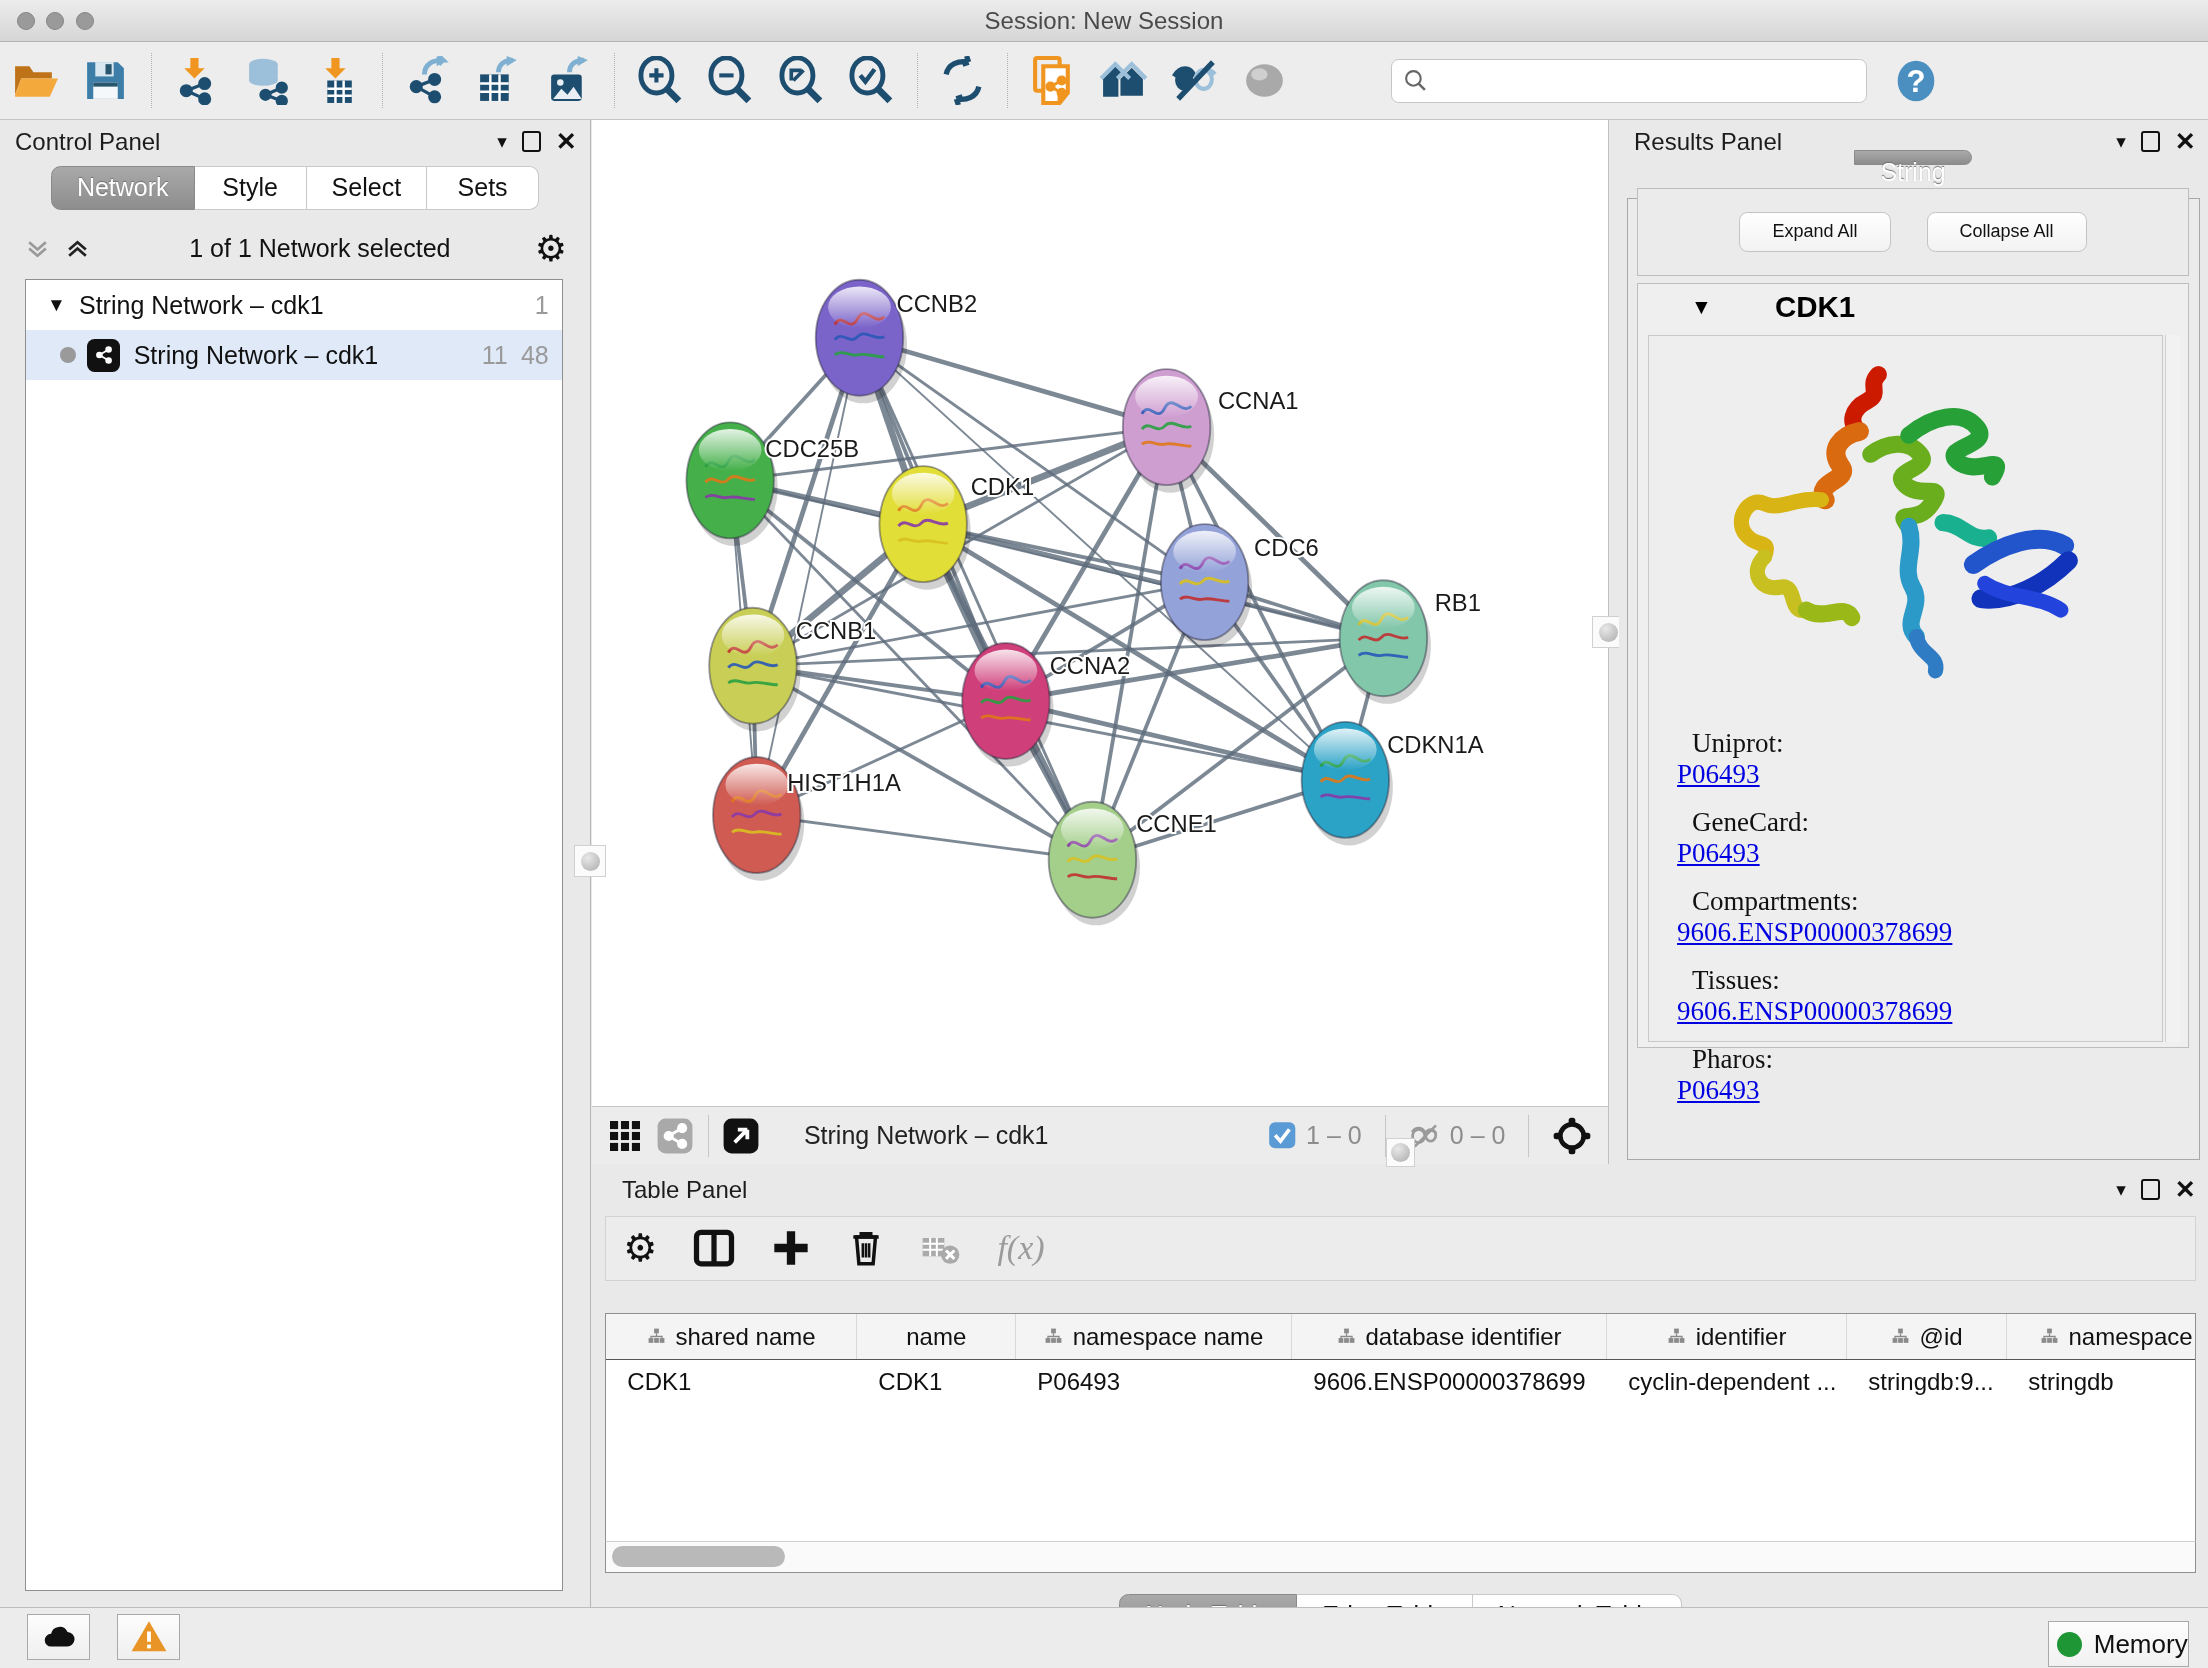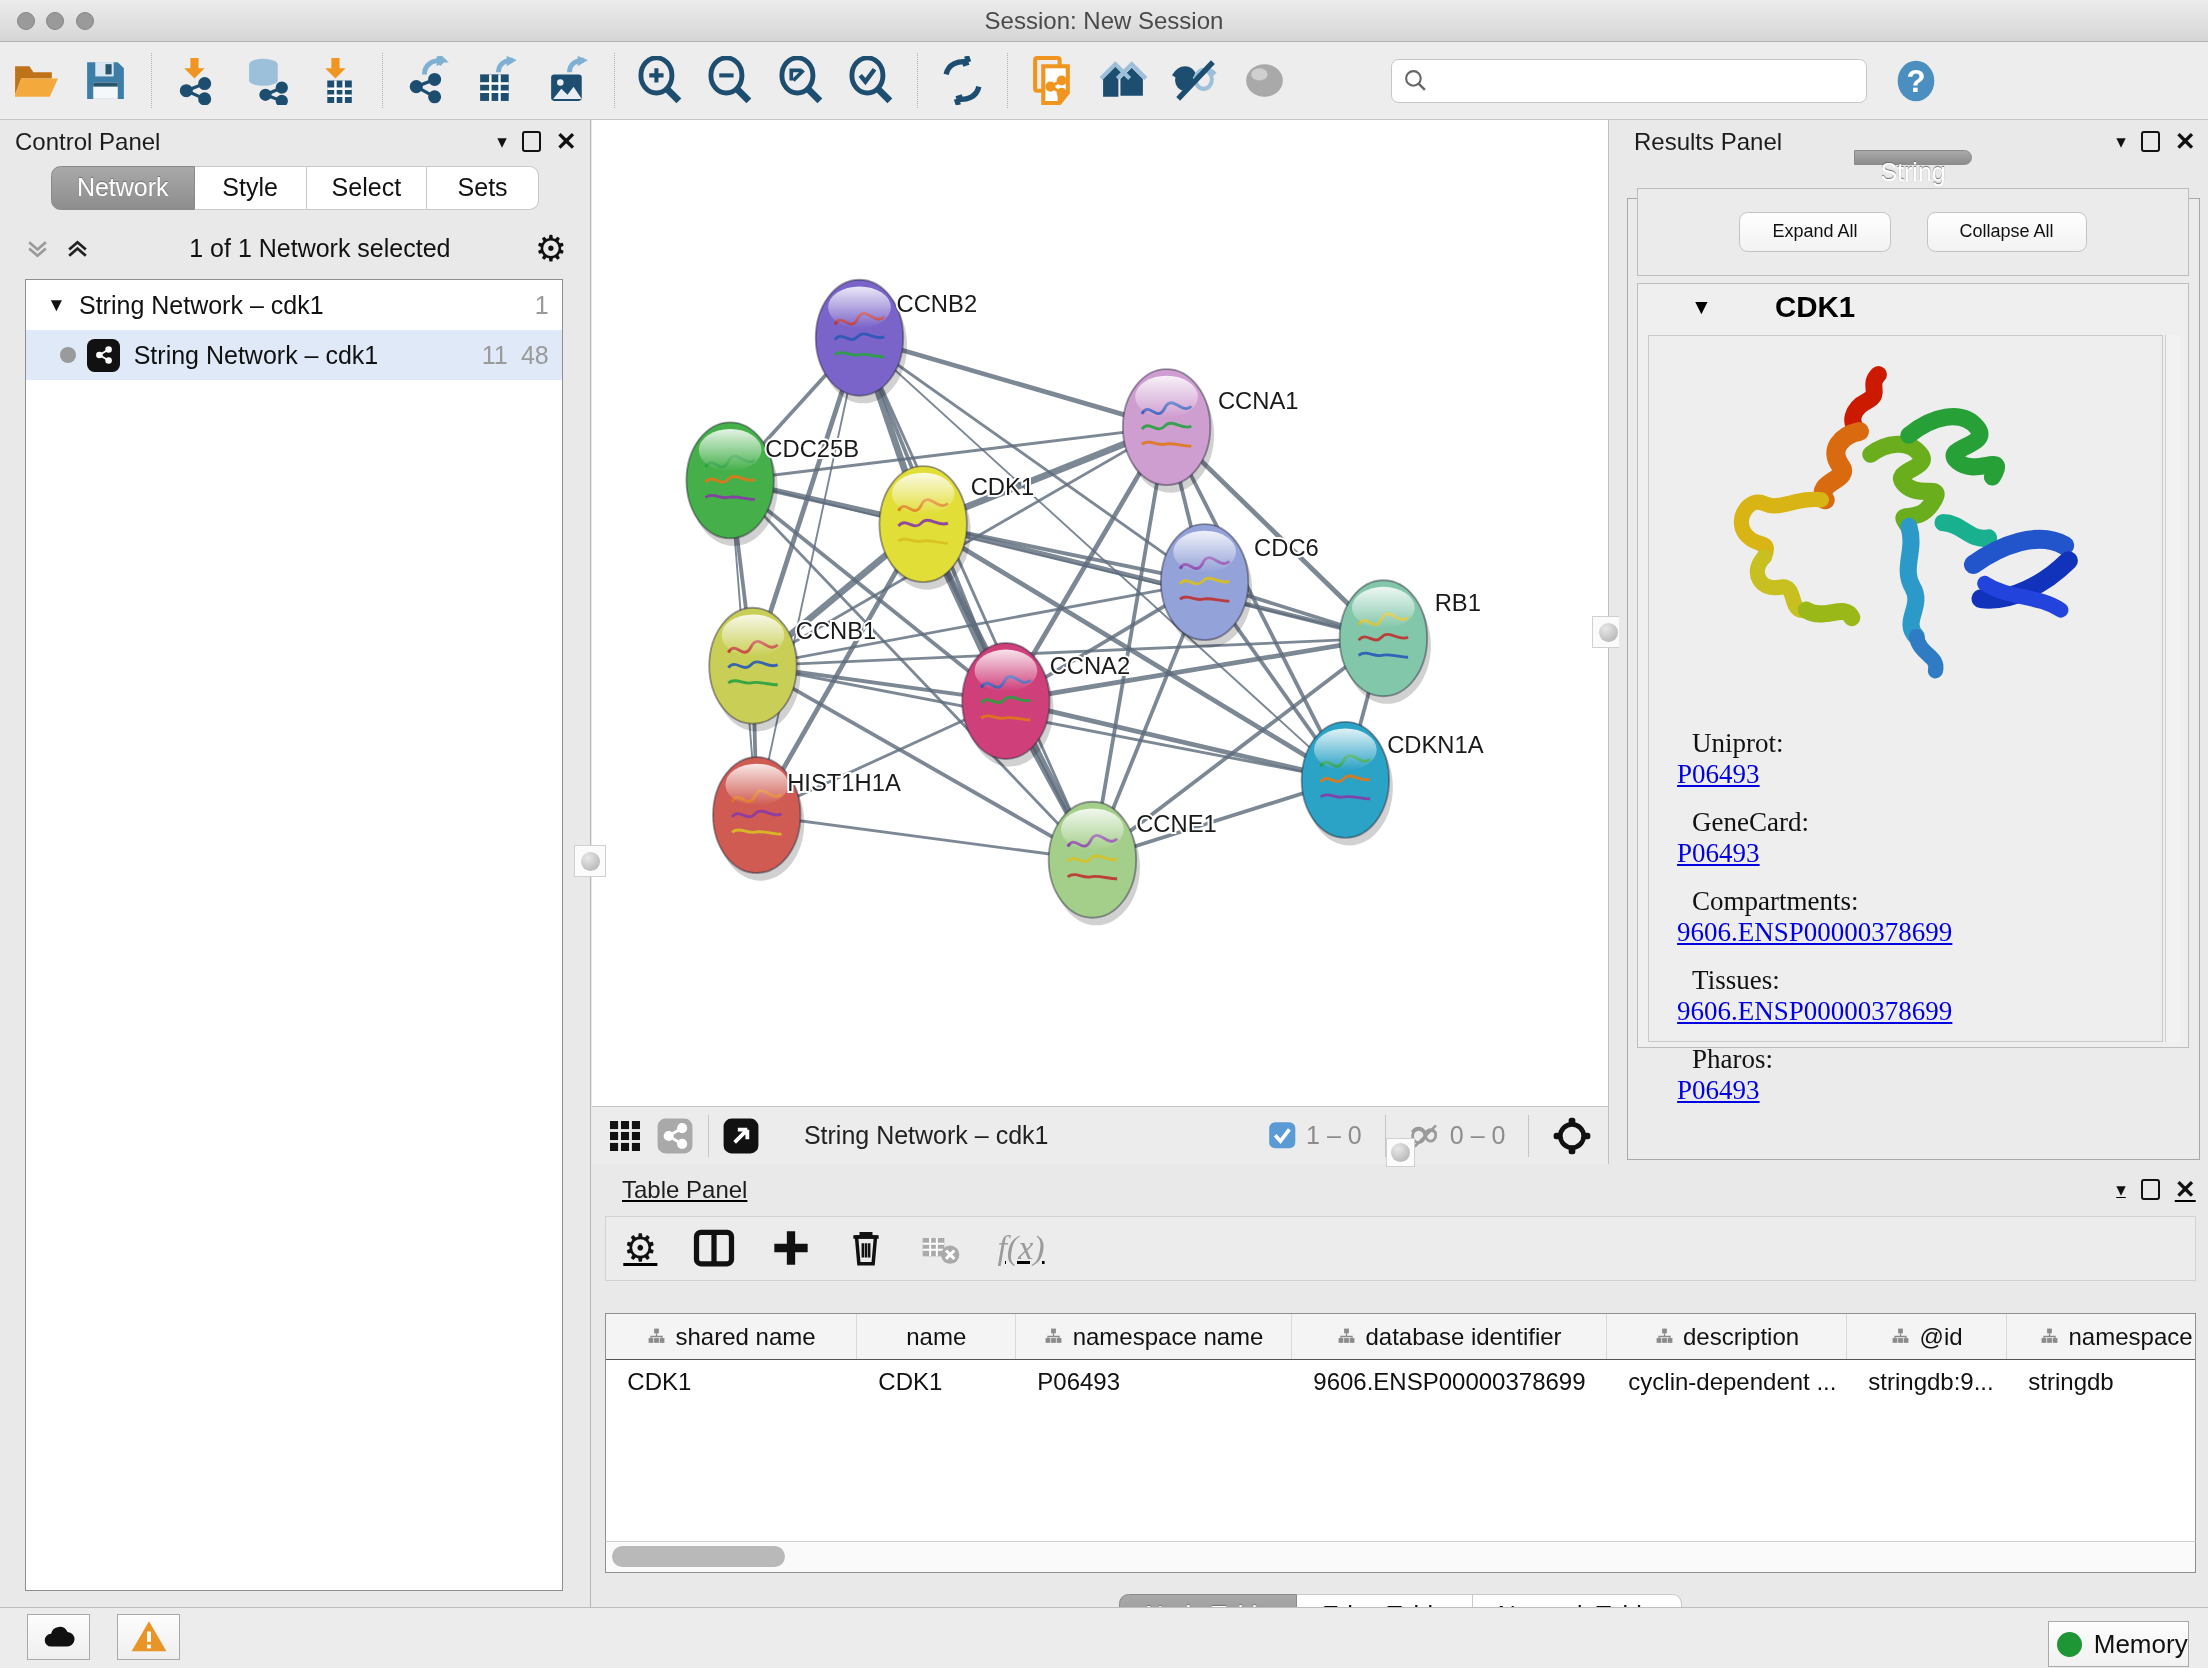--- a/index.html
+++ b/index.html
@@ -23,21 +23,21 @@
     border-radius:7.6px; display:flex; align-items:center; padding:0 11.4px; }
   .search-wrap svg { width:25px; height:25px; }
   .search-input { border:none; outline:none; flex:1; font-size:21px; margin-left:7.6px; background:transparent; }
   .help-btn { width:48px; height:53px; margin-left:25px; display:flex; align-items:center; justify-content:center; }
 
   
   .control-panel { position:absolute; left:0; top:120px; width:591px; height:1488px; background:#e9e9e9; border-right:1px solid #b6b6b6; }
   .network-view  { position:absolute; left:592px; top:120px; width:1017px; height:1044px; background:#fff;text-align:center; }
   .v-splitter    { position:absolute; left:1608px; top:120px; width:10.5px; height:1044px; background:#e9e9e9; border-left:1px solid #c0c0c0; }
   .results-panel { position:absolute; left:1619px; top:120px; width:590px; height:1044px; background:#e9e9e9; }
-  .table-panel   { position:absolute; left:592px; top:1168px; width:1617px; height:439px; background:#e9e9e9;text-decoration:underline; }
+  .table-panel   { position:absolute; left:592px; top:1168px; width:1617px; height:439px; background:#e9e9e9; }
   .statusbar     { position:absolute; left:0; top:1607px; width:2208px; height:61px; background:#ececec; border-top:1px solid #bdbdbd; }
 
   
   .panel-head { display:flex; align-items:center; height:38px; padding:5.7px 13.3px 0 15px; }
   .panel-title { font-size:24px; color:#1c1c1c; }
   .panel-ctrls { margin-left:auto; display:flex; align-items:center; gap:15px; }
   .pc { font-size:21px; color:#111; line-height:1; cursor:default; }
   .pc.float { width:19px; height:21px; border:2.4px solid #111; border-radius:2.9px; }
   .pc.close { font-weight:bold; font-size:25px; }
   .dd-arrow { font-size:19px; color:#111; }
@@ -742,21 +742,21 @@
         <div class="th" style="width: 240px;">
           <svg width="19" height="19" viewBox="0 0 24 24">
             <g fill="#8a8a8a">
               <rect x="9" y="2" width="6" height="6"></rect>
               <rect x="2" y="14" width="6" height="6"></rect>
               <rect x="9" y="14" width="6" height="6"></rect>
               <rect x="16" y="14" width="6" height="6"></rect>
             </g>
             <path d="M12 8v4M5 14v-2h14v2" stroke="#8a8a8a" stroke-width="1.6" fill="none"></path>
           </svg>
-          <span>description</span>
+          <span>identifier</span>
         </div>
         <div class="th" style="width: 160px;">
           <svg width="19" height="19" viewBox="0 0 24 24">
             <g fill="#8a8a8a">
               <rect x="9" y="2" width="6" height="6"></rect>
               <rect x="2" y="14" width="6" height="6"></rect>
               <rect x="9" y="14" width="6" height="6"></rect>
               <rect x="16" y="14" width="6" height="6"></rect>
             </g>
             <path d="M12 8v4M5 14v-2h14v2" stroke="#8a8a8a" stroke-width="1.6" fill="none"></path>

